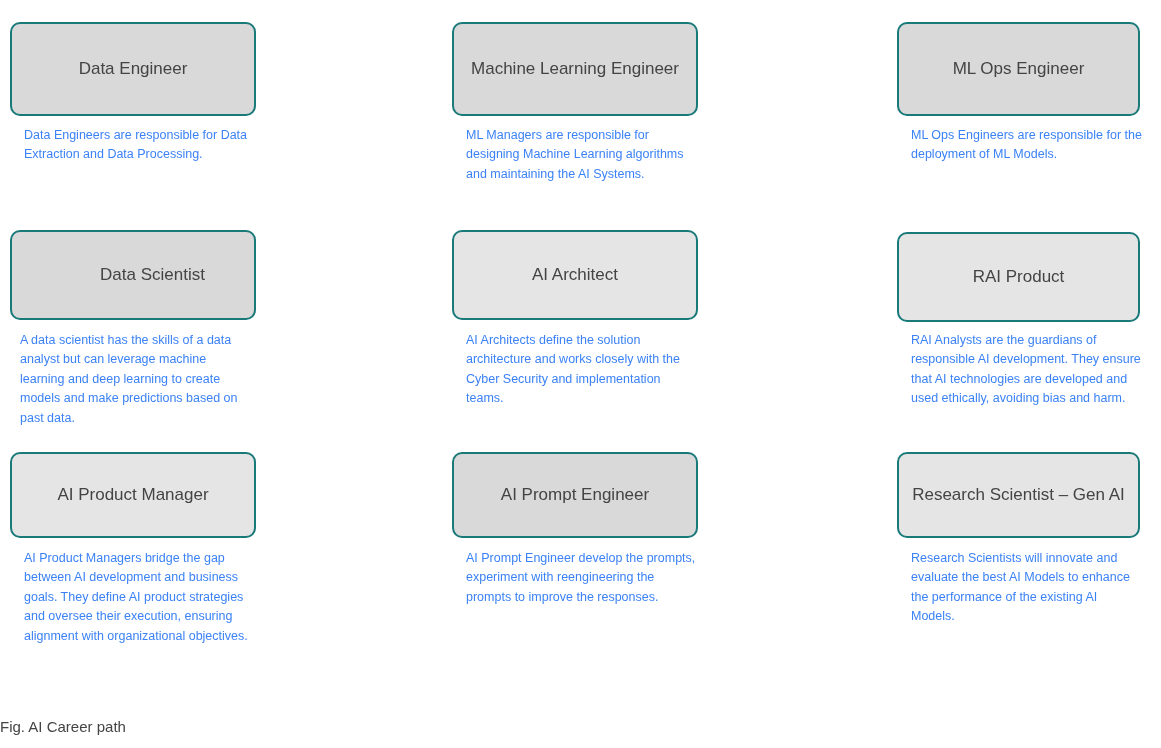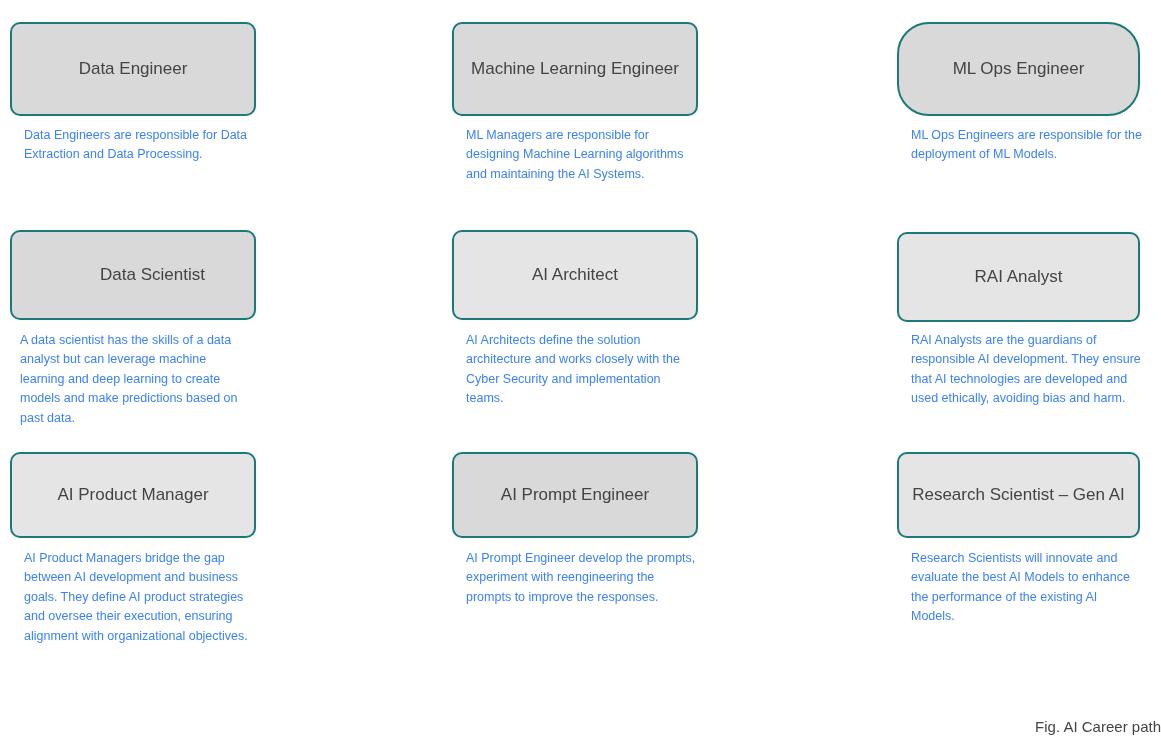--- a/index.html
+++ b/index.html
@@ -51,21 +51,21 @@
     line-height: 1.55;
     color: #3b82f6;
     box-sizing: border-box;
   }
 
   .caption {
     position: absolute;
     left: 0;
     right: 0;
     top: 718px;
-    text-align: right;
+    text-align: left;
     font-size: 15px;
     color: #444444;
   }
 </style>
 </head>
 <body>
 
 <div class="diagram">
 
   <div class="column col-0">
@@ -96,27 +96,27 @@
     </div>
     <div class="desc" style="left:14px; top:331px; width:230px;">AI Architects define the solution architecture and works closely with the Cyber Security and implementation teams.</div>
 
     <div class="node gray" style="left:0px; top:452px; width:246px; height:86px;">
       <span>AI Prompt Engineer</span>
     </div>
     <div class="desc" style="left:14px; top:549px; width:236px;">AI Prompt Engineer develop the prompts, experiment with reengineering the prompts to improve the responses.</div>
   </div>
 
   <div class="column col-2">
-    <div class="node gray" style="left:0px; top:22px; width:243px; height:94px;border-radius:32px;">
+    <div class="node gray" style="left:0px; top:22px; width:243px; height:94px;">
       <span>ML Ops Engineer</span>
     </div>
     <div class="desc" style="left:14px; top:126px; width:232px;">ML Ops Engineers are responsible for the deployment of ML Models.</div>
 
     <div class="node blue" style="left:0px; top:232px; width:243px; height:90px;">
-      <span>RAI Analyst</span>
+      <span>RAI Product</span>
     </div>
     <div class="desc" style="left:14px; top:331px; width:232px;">RAI Analysts are the guardians of responsible AI development. They ensure that AI technologies are developed and used ethically, avoiding bias and harm.</div>
 
     <div class="node blue" style="left:0px; top:452px; width:243px; height:86px;">
       <span>Research Scientist – Gen AI</span>
     </div>
     <div class="desc" style="left:14px; top:549px; width:232px;">Research Scientists will innovate and evaluate the best AI Models to enhance the performance of the existing AI Models.</div>
   </div>
 
   <div class="caption">Fig. AI Career path</div>

